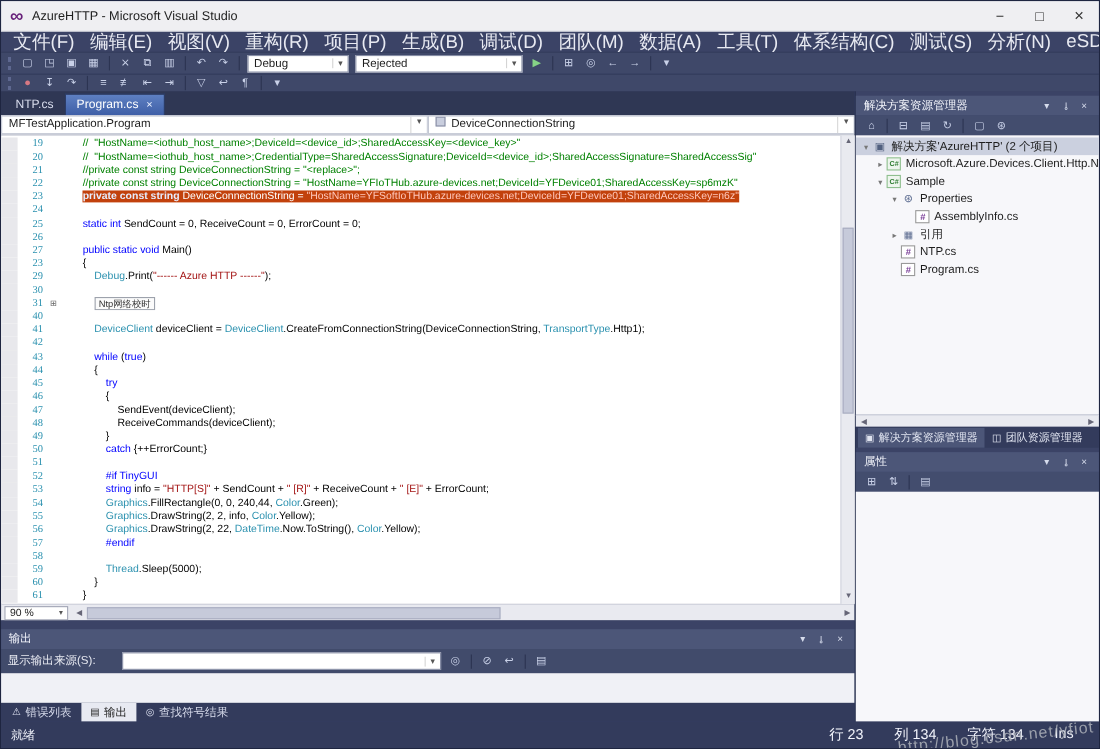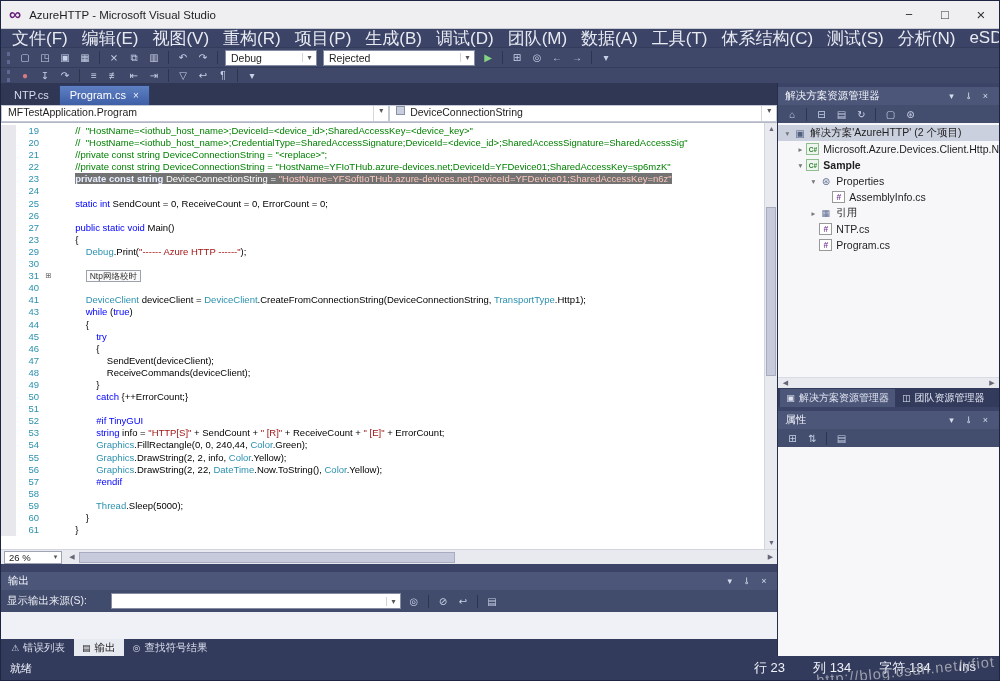--- a/index.html
+++ b/index.html
@@ -37,25 +37,25 @@
   .tab-close{font-size:10px;color:#EAF0FF}
   
   .navbar{height:18px;background:#E9EAF0;display:flex;border-bottom:1px solid #B4B8C6}
   .nav-combo{flex:1;display:flex;background:#fff;border:1px solid #C4C8D4;color:#1e1e1e;font-size:10.5px;padding-left:6px;overflow:hidden;white-space:nowrap}
   .nav-combo .arrow{margin-left:auto;width:15px;text-align:center;color:#555;font-size:8px;border-left:1px solid #D8D8D8;flex:none}
   .member-icon{width:9px;height:9px;background:#C9CEDE;border:1px solid #8A90A6;margin-right:5px;flex:none}
   
   .code-area{position:relative;background:#fff;height:426px;overflow:hidden;color:#000;padding-top:2px}
   .code-row{display:flex;height:12.1px;line-height:12.1px;font-family:"DejaVu Sans Mono",monospace;font-size:9.5px}
   .bp-margin{width:15px;background:#E8E8EC;flex:none}
-  .gutter{width:27px;text-align:right;padding-right:4px;color:#2B91AF;flex:none;font-family:Liberation Sans, sans-serif}
+  .gutter{width:27px;text-align:right;padding-right:4px;color:#2B91AF;flex:none;font-family:Liberation Serif, serif}
   .foldcol{width:11px;flex:none;color:#666;font-size:7.5px;text-align:center}
   .codetext{white-space:pre;flex:1;overflow:hidden}
   .tk-c{color:#008000}.tk-k{color:#0000FF}.tk-t{color:#2B91AF}.tk-s{color:#A31515}.tk-p{color:#000}
-  .sel{background:#737373}
+  .sel{background:#c2410c}
   .sel .tk-k{color:#E6EEFF;font-weight:bold}
   .sel .tk-p{color:#FFFFFF}
   .sel .tk-s{color:#FFC8BC}
   .tk-box{border:1px solid #9DA2AC;background:#FBFBFB;padding:0 3px;color:#333;font-size:8.5px}
   .vscroll{position:absolute;top:0;right:0;bottom:0;width:13px;background:#E9EAF0;border-left:1px solid #D2D4DE;display:flex;flex-direction:column;align-items:center}
   .varrow{font-size:7px;color:#667;height:12px;line-height:12px}
   .vtrack{flex:1;width:100%;position:relative}
   .vthumb{position:absolute;top:18%;height:42%;left:1px;right:1px;background:#C6CADA;border:1px solid #A8ACC0}
   .hscroll-row{height:15px;background:#E9EAF0;display:flex;align-items:center;border-top:1px solid #D2D4DE;color:#333}
   .zoom-combo{width:58px;background:#fff;border:1px solid #A0A4B4;height:13px;margin:0 3px;display:inline-flex;align-items:center;color:#222;font-size:9.5px;padding-left:4px}
@@ -82,21 +82,21 @@
   .se-tree{background:#F7F7FA;height:254px;overflow:hidden;color:#1e1e1e;padding-top:2px;flex:none}
   .tree-row{display:flex;align-items:center;height:16px;font-size:10.5px;color:#1e1e1e;white-space:nowrap;overflow:hidden}
   .tree-row.selected{background:#CBD0DF}
   .expander{width:12px;text-align:center;color:#777;font-size:7.5px;flex:none}
   .tree-icon{width:13px;height:12px;margin-right:4px;flex:none;display:inline-flex;align-items:center;justify-content:center}
   .ti-solution{color:#51607F;font-size:10px}
   .ti-project{background:#EEF5EE;border:1px solid #8FBF8F;color:#2F7D32;font-size:6.5px;font-weight:bold}
   .ti-properties{color:#5A6A8F;font-size:10px}
   .ti-references{color:#5A6A8F;font-size:9px}
   .ti-csfile{background:#fff;border:1px solid #999;color:#7A3E98;font-size:8.5px;font-weight:bold}
-  .tree-label.bold{font-weight:bold}
+  .tree-label.bold{font-weight:normal}
   .se-hscroll{height:11px;background:#E9EAF0;display:flex;align-items:center;border-top:1px solid #D8DAE4;color:#333;flex:none}
   .se-tabs{height:19px;background:#333B5C;display:flex;gap:1px;align-items:stretch;padding:1px 2px 0;flex:none}
   .se-tab{padding:2px 6px;font-size:10px;color:#E0E4F0;display:flex;align-items:center;gap:4px;white-space:nowrap;overflow:hidden}
   .se-tab.active{background:#4C5678}
   .se-tab .bticon{font-size:9px}
   .gap2{height:4px;flex:none}
   .props-content{flex:1;background:#F7F7FA}
   
   .statusbar{position:absolute;left:0;right:0;bottom:0;height:24px;background:#333B5C;display:flex;align-items:center;padding:0 9px;font-size:11px;color:#F0F2FA}
   .status-right{margin-left:auto;display:flex;gap:28px;padding-right:14px;font-size:13px}
@@ -305,20 +305,26 @@
               <span class="codetext"></span>
             </div>
             <div class="code-row">
               <span class="bp-margin"></span>
               <span class="gutter">41</span>
               <span class="foldcol"></span>
               <span class="codetext"><span>            </span><span class="tk-t">DeviceClient</span><span class="tk-p"> deviceClient = </span><span class="tk-t">DeviceClient</span><span class="tk-p">.CreateFromConnectionString(DeviceConnectionString, </span><span class="tk-t">TransportType</span><span class="tk-p">.Http1);</span></span>
             </div>
             <div class="code-row">
               <span class="bp-margin"></span>
+              <span class="gutter">42</span>
+              <span class="foldcol"></span>
+              <span class="codetext"></span>
+            </div>
+            <div class="code-row">
+              <span class="bp-margin"></span>
               <span class="gutter">43</span>
               <span class="foldcol"></span>
               <span class="codetext"><span>            </span><span class="tk-k">while</span><span class="tk-p"> (</span><span class="tk-k">true</span><span class="tk-p">)</span></span>
             </div>
             <div class="code-row">
               <span class="bp-margin"></span>
               <span class="gutter">44</span>
               <span class="foldcol"></span>
               <span class="codetext"><span>            </span><span class="tk-p">{</span></span>
             </div>
@@ -429,21 +435,21 @@
           <span class="varrow">▲</span>
           <div class="vtrack">
             <div class="vthumb"></div>
           </div>
           <span class="varrow">▼</span>
         </div>
       </div>
 
       <div class="hscroll-row">
         <div class="zoom-combo">
-          <span>26 %</span>
+          <span>90 %</span>
           <span class="arrow">▾</span>
         </div>
         <span class="h-arrow">◀</span>
         <div class="h-track">
           <div class="h-thumb"></div>
         </div>
         <span class="h-arrow">▶</span>
       </div>
 
       <div class="gapstrip"></div>

